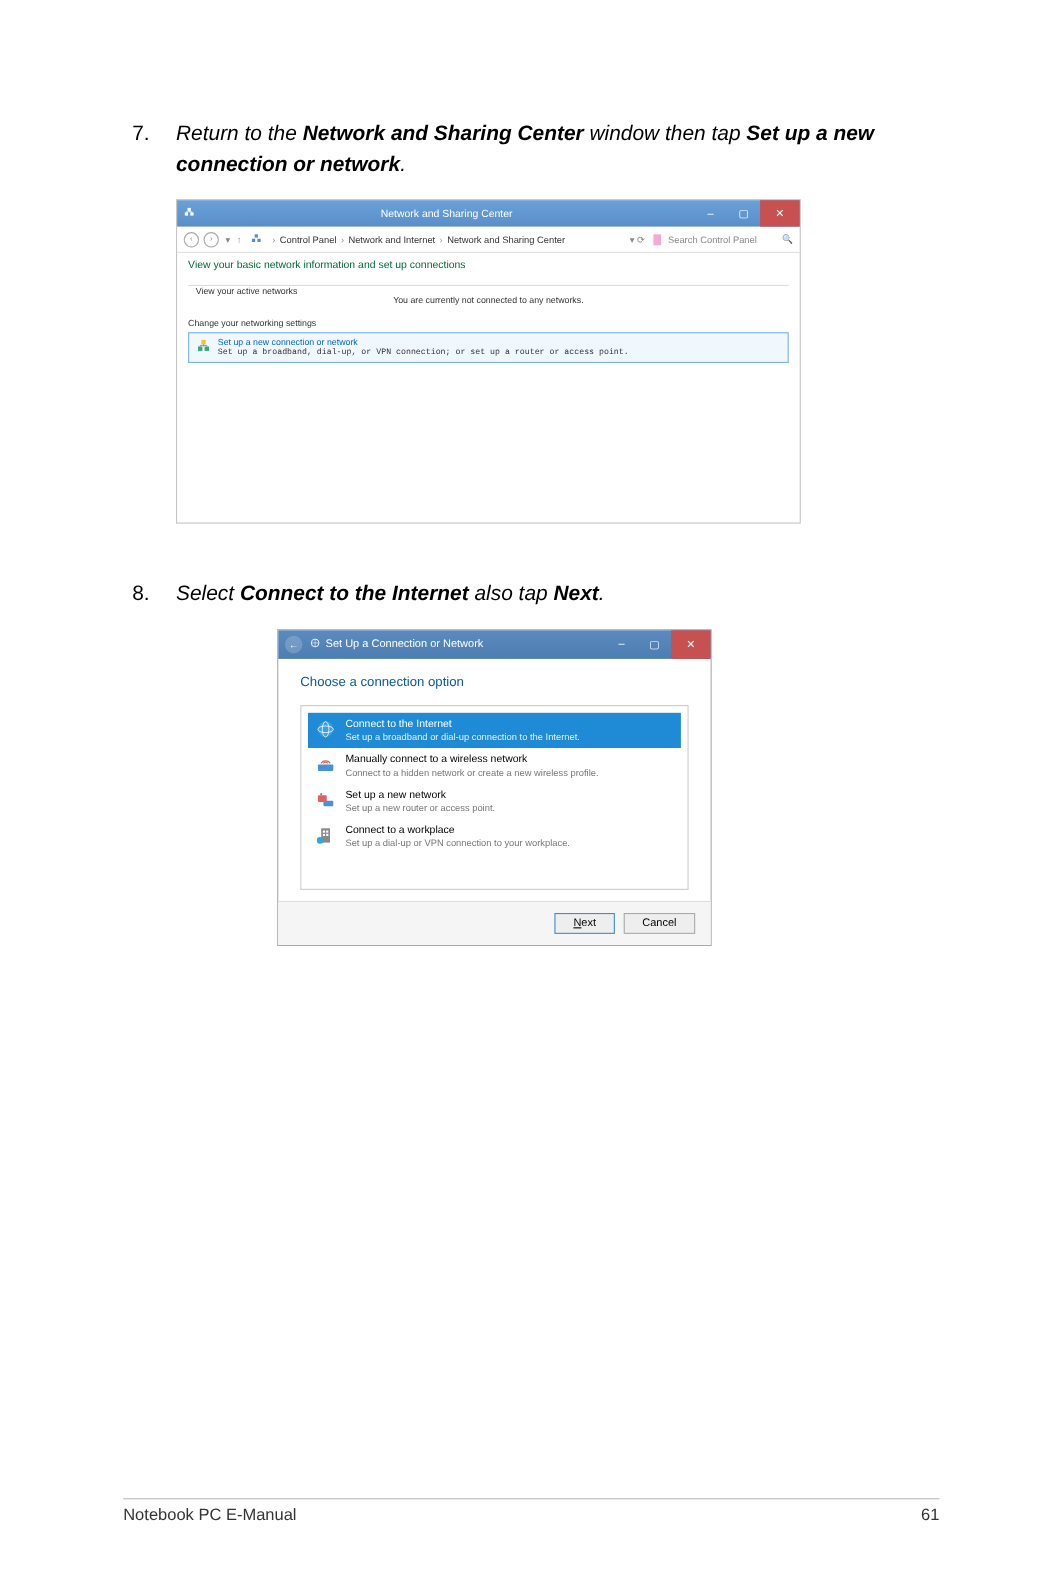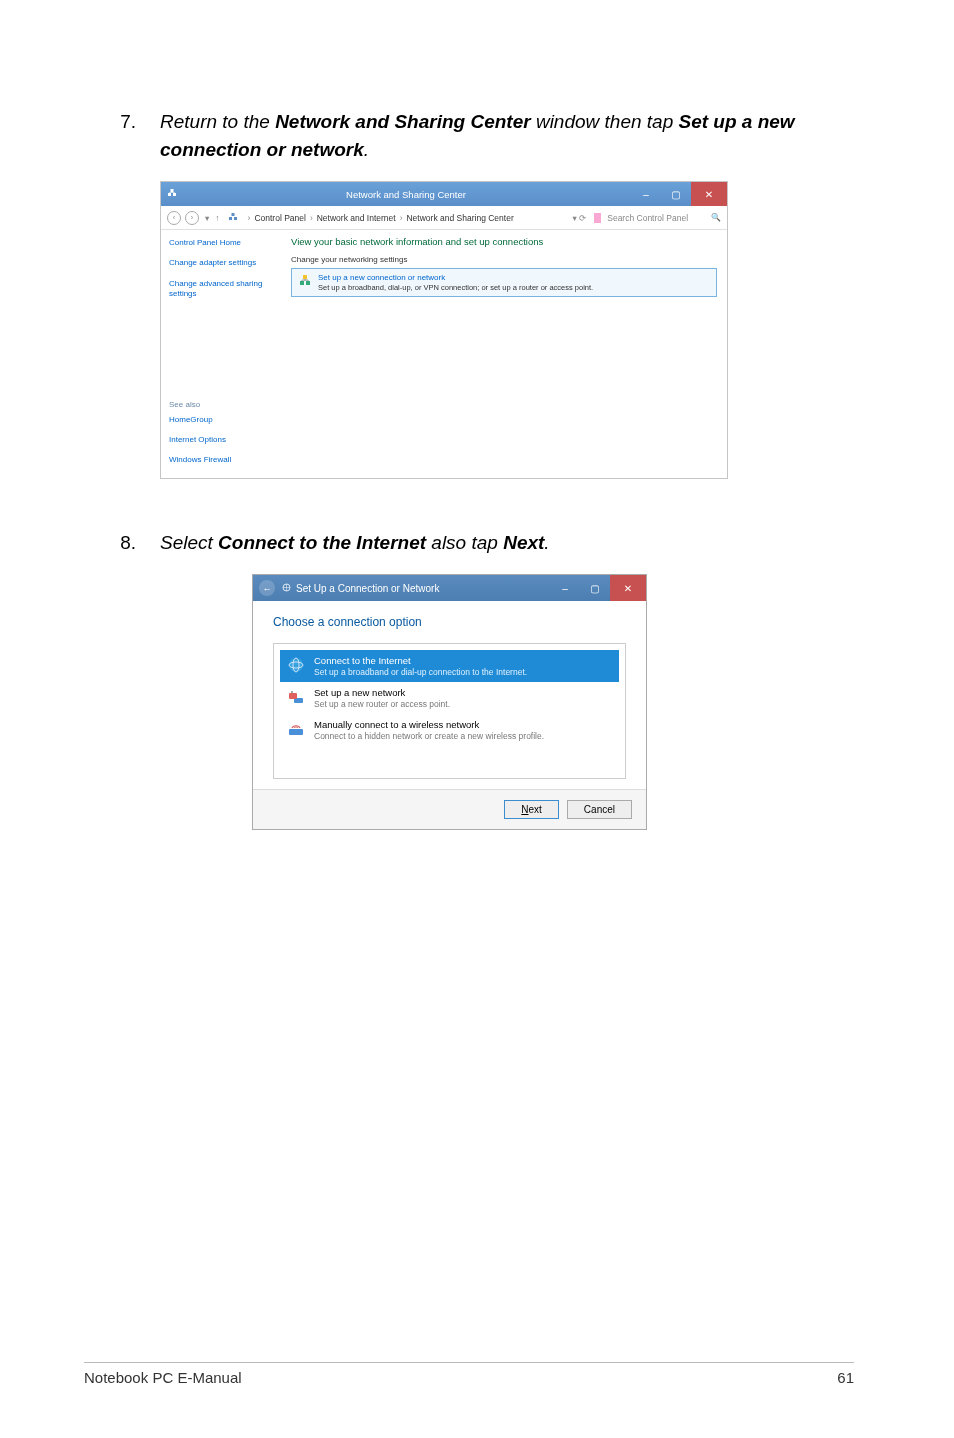--- a/index.html
+++ b/index.html
@@ -104,21 +104,21 @@
   }
   .subsection-title { font-size: 8px; color: #333; margin: 8px 0 4px; }
   .action-row {
     display: flex; gap: 6px;
     padding: 4px 6px;
     align-items: flex-start;
   }
   .action-row.highlight { border: 1px solid #7ab3e0; background: #f0f7fd; }
   .action-row .ico { width: 14px; height: 14px; flex-shrink: 0; }
   .action-row .linktitle { color: #0066cc; font-size: 8px; }
-  .action-row .desc { color: #333; font-size: 7.5px; margin-top: 1px; }
+  .action-row .desc { color: #333; font-size: 7.5px; margin-top: 1px; font-family: Liberation Mono, monospace; }
 
   
   .scr2 {
     margin-left: 152px;
     width: 395px;
     border: 1px solid #aaa;
     background: #fff;
   }
   .titlebar2 {
     height: 26px;
@@ -164,21 +164,21 @@
   .dlgbtn {
     font-size: 10px; padding: 3px 16px;
     background: #eee; border: 1px solid #aaa;
   }
   .dlgbtn.primary { border: 1px solid #3b8dd0; }
 
   
   .page-footer {
     position: absolute;
     bottom: 52px;
-    left: 84px;
+    left: 112px;
     right: 100px;
     border-top: 1px solid #bbb;
     padding-top: 6px;
     display: flex;
     justify-content: space-between;
     font-size: 15px;
     color: #333;
   }
 </style>
 </head>
@@ -230,31 +230,28 @@
         <span class="sep">›</span>
         <span>Network and Sharing Center</span>
       </div>
       <span style="color:#888;padding:0 4px">▾  ⟳</span>
       <div class="searchwrap">
         <span style="color:#888">Search Control Panel</span>
         <span class="icon" style="padding-left:20px">🔍</span>
       </div>
     </div>
     <div class="scr1-body">
-      <div class="sidebar1">
-        <div class="link">Control Panel Home</div>
-        <div class="link">Change adapter settings</div>
-        <div class="link">Change advanced sharing settings</div>
-        <div class="seealso">See also</div>
-        <div class="link">HomeGroup</div>
-        <div class="link">Internet Options</div>
-        <div class="link" style="margin-bottom:4px">Windows Firewall</div>
-      </div>
       <div class="main1">
         <div class="htext">View your basic network information and set up connections</div>
+        <div style="position:relative; margin-top:8px">
+          <span class="fieldset-label" style="position:relative; top:5px; left:4px; background:#fff; padding:0 3px">View your active networks</span>
+          <div class="fieldset-wrap" style="text-align:center; border-top:1px solid #ddd; border-left:none;border-right:none;border-bottom:none; padding-top:8px">
+            <span>You are currently not connected to any networks.</span>
+          </div>
+        </div>
         <div class="subsection-title">Change your networking settings</div>
         <div class="action-row highlight">
           <span class="ico">
             <svg width="14" height="14" viewBox="0 0 14 14">
                 <rect x="2" y="8" width="4" height="4" fill="#3a7"></rect>
                 <rect x="8" y="8" width="4" height="4" fill="#3a7"></rect>
                 <rect x="5" y="2" width="4" height="4" fill="#f4c430"></rect>
                 <path d="M7 6v2M4 8v-1h6v1" stroke="#888" stroke-width="0.8" fill="none"></path>
               </svg>
           </span>
@@ -302,41 +299,57 @@
               </svg>
           </span>
           <div>
             <div class="otitle">Connect to the Internet</div>
             <div class="odesc">Set up a broadband or dial-up connection to the Internet.</div>
           </div>
         </div>
         <div class="opt">
           <span class="oico">
             <svg width="20" height="20" viewBox="0 0 20 20">
+                <rect x="3" y="10" width="14" height="6" rx="1" fill="#4a90d9"></rect>
+                <path d="M6 9c1-3 7-3 8 0" stroke="#e06060" stroke-width="1.2" fill="none"></path>
+                <path d="M8 9c.5-1.5 3.5-1.5 4 0" stroke="#e06060" stroke-width="1" fill="none"></path>
+              </svg>
+          </span>
+          <div>
+            <div class="otitle">Manually connect to a wireless network</div>
+            <div class="odesc">Connect to a hidden network or create a new wireless profile.</div>
+          </div>
+        </div>
+        <div class="opt">
+          <span class="oico">
+            <svg width="20" height="20" viewBox="0 0 20 20">
                 <rect x="8" y="11" width="9" height="5" rx="1" fill="#4a90d9"></rect>
                 <rect x="3" y="6" width="8" height="6" rx="1" fill="#e06060"></rect>
                 <circle cx="6" cy="5" r="1" fill="#888"></circle>
               </svg>
           </span>
           <div>
             <div class="otitle">Set up a new network</div>
             <div class="odesc">Set up a new router or access point.</div>
           </div>
         </div>
         <div class="opt">
           <span class="oico">
             <svg width="20" height="20" viewBox="0 0 20 20">
-                <rect x="3" y="10" width="14" height="6" rx="1" fill="#4a90d9"></rect>
-                <path d="M6 9c1-3 7-3 8 0" stroke="#e06060" stroke-width="1.2" fill="none"></path>
-                <path d="M8 9c.5-1.5 3.5-1.5 4 0" stroke="#e06060" stroke-width="1" fill="none"></path>
-              </svg>
-          </span>
-          <div>
-            <div class="otitle">Manually connect to a wireless network</div>
-            <div class="odesc">Connect to a hidden network or create a new wireless profile.</div>
+                <rect x="6" y="4" width="8" height="13" fill="#888"></rect>
+                <rect x="7.5" y="6" width="2" height="2" fill="#fff"></rect>
+                <rect x="10.5" y="6" width="2" height="2" fill="#fff"></rect>
+                <rect x="7.5" y="9" width="2" height="2" fill="#fff"></rect>
+                <rect x="10.5" y="9" width="2" height="2" fill="#fff"></rect>
+                <circle cx="5" cy="15" r="3" fill="#3aa0e0"></circle>
+              </svg>
+          </span>
+          <div>
+            <div class="otitle">Connect to a workplace</div>
+            <div class="odesc">Set up a dial-up or VPN connection to your workplace.</div>
           </div>
         </div>
         <div class="spacer"></div>
       </div>
     </div>
     <div class="dlg-footer">
       <div class="dlgbtn primary"><span style="text-decoration:underline">N</span><span>ext</span></div>
       <div class="dlgbtn">Cancel</div>
     </div>
   </div>

